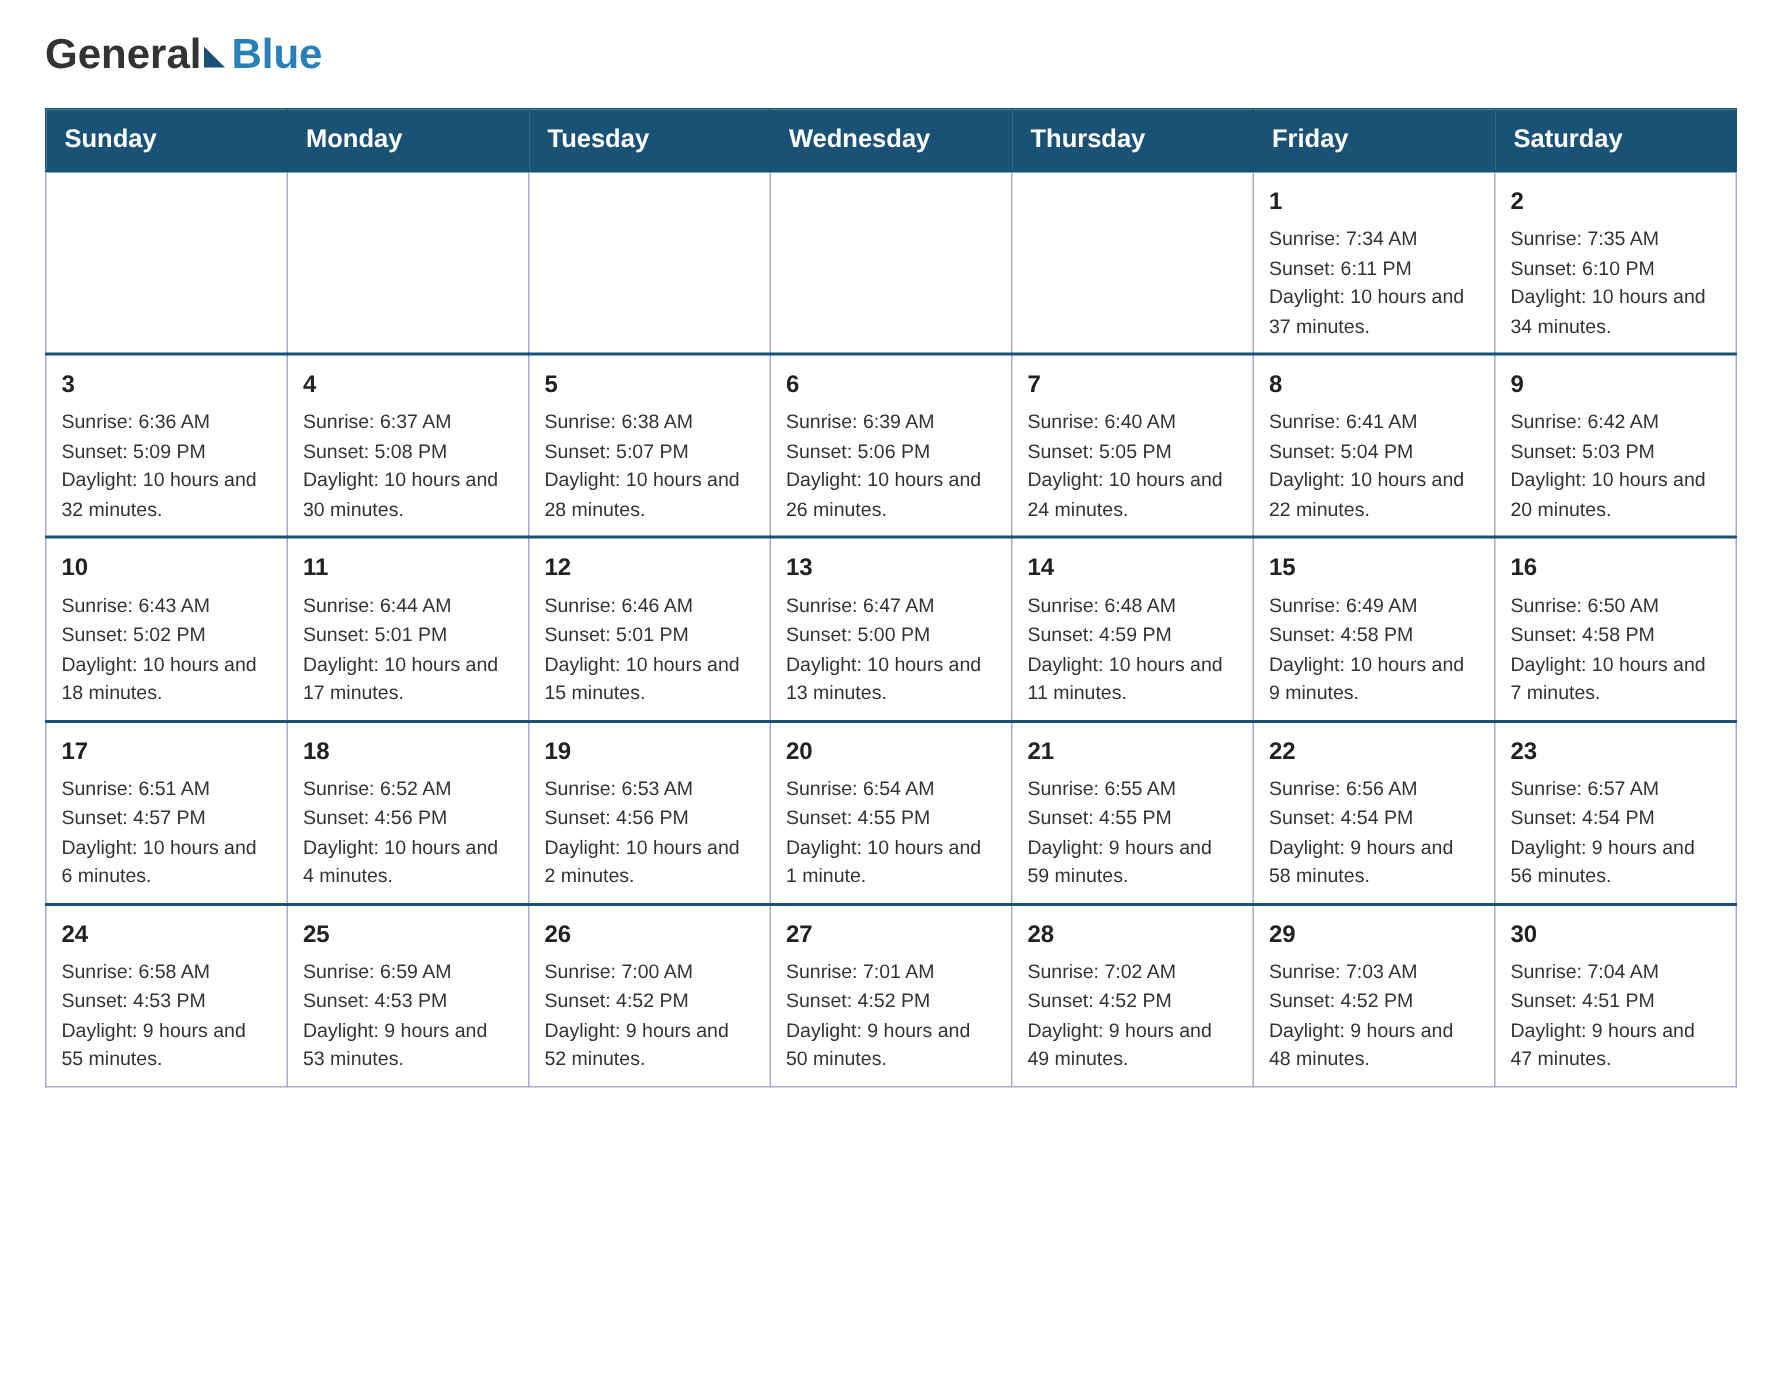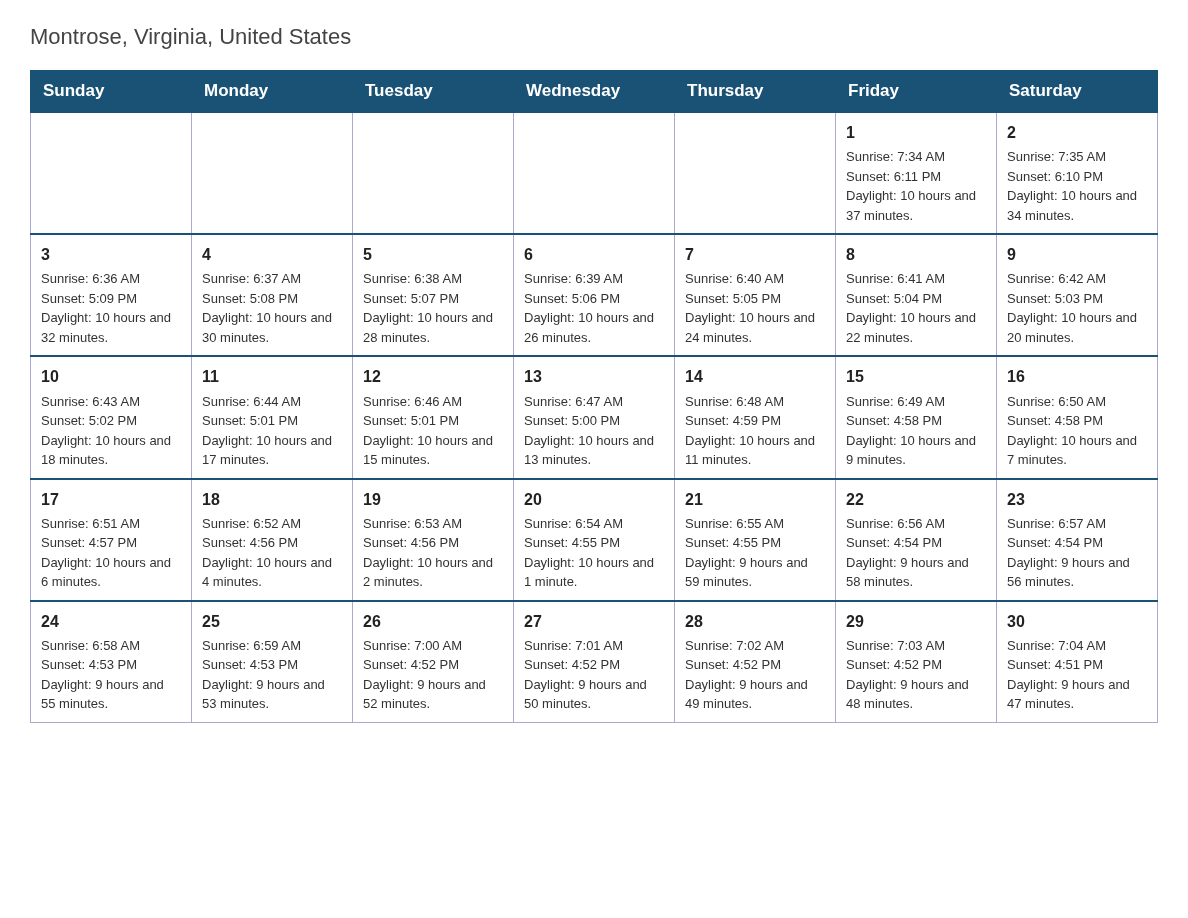--- a/index.html
+++ b/index.html
@@ -101,22 +101,28 @@
       border-bottom: 2px solid #1a5276;
     }
     .calendar tbody tr:last-child {
       border-bottom: none;
     }
   </style>
 </head>
 <body>
 
 <div class="header">
+  <div class="logo">
+    <div class="logo-text">
+      <span class="logo-general">General</span>
+      <div class="logo-arrow"></div>
+      <span class="logo-blue">Blue</span>
+    </div>
+  </div>
   <div class="title-area">
-    <div class="location">Montrose, Virginia, United States</div>
   </div>
 </div>
 
 <table class="calendar">
   <thead>
     <tr>
     <th>Sunday</th>
         <th>Monday</th>
         <th>Tuesday</th>
         <th>Wednesday</th>

